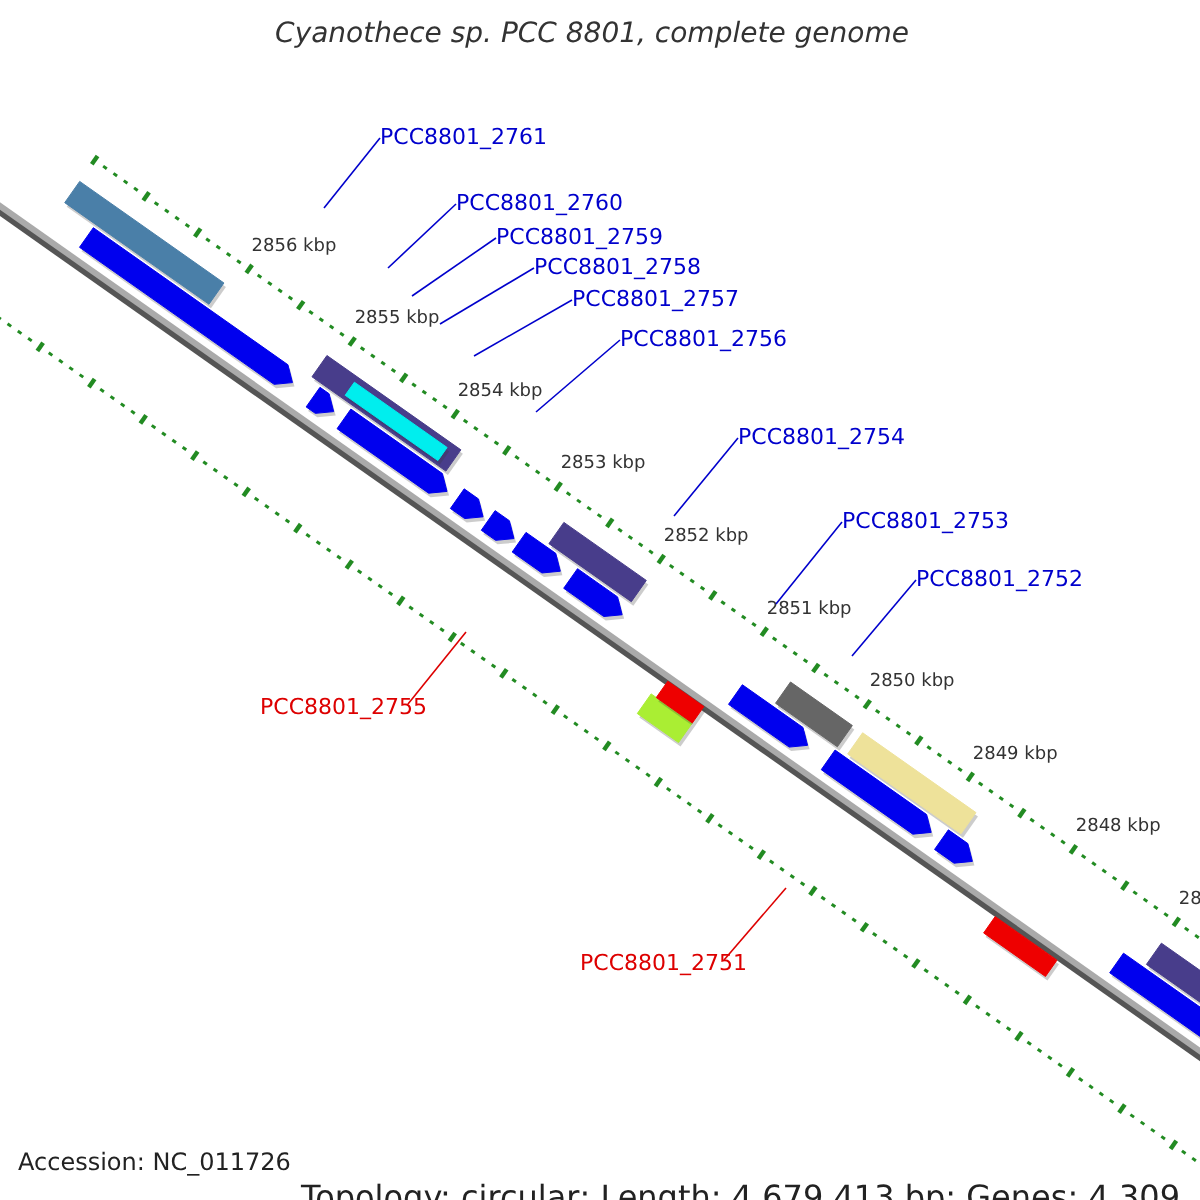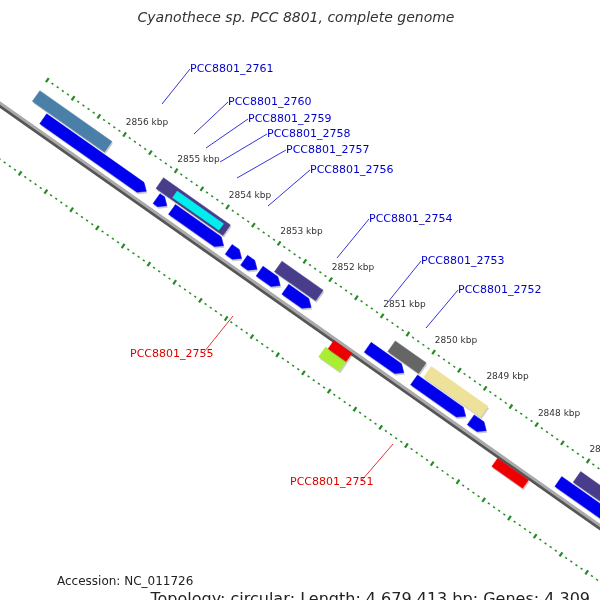--- a/index.html
+++ b/index.html
@@ -1,18 +1,18 @@
 <!DOCTYPE html>
 <html><head>
 <meta charset="utf-8">
 <style>
   html, body { margin:0; padding:0; background:#ffffff; }
   body { width:600px; height:600px; position:relative; overflow:hidden; font-family:"DejaVu Sans", sans-serif; }
   #title { position:absolute; top:9px; left:0; width:592px; text-align:center; font-size:14px; font-style:italic; color:#333; }
-  #footer-left { position:absolute; left:9px; top:574px; font-size:12px; color:#222;margin-left:48px; }
+  #footer-left { position:absolute; left:9px; top:574px; font-size:12px; color:#222; }
   #footer-right { position:absolute; right:10px; top:574px; font-size:16px; color:#222;margin-top:15px; }
   svg { position:absolute; left:0; top:0; }
   .kbp { font-size:9px; fill:#333; font-family:"DejaVu Sans", sans-serif; }
   .glabel { font-size:11px; font-family:"DejaVu Sans", sans-serif; }
 </style>
 </head>
 <body>
 
 <div id="title">Cyanothece sp. PCC 8801, complete genome</div>
 

